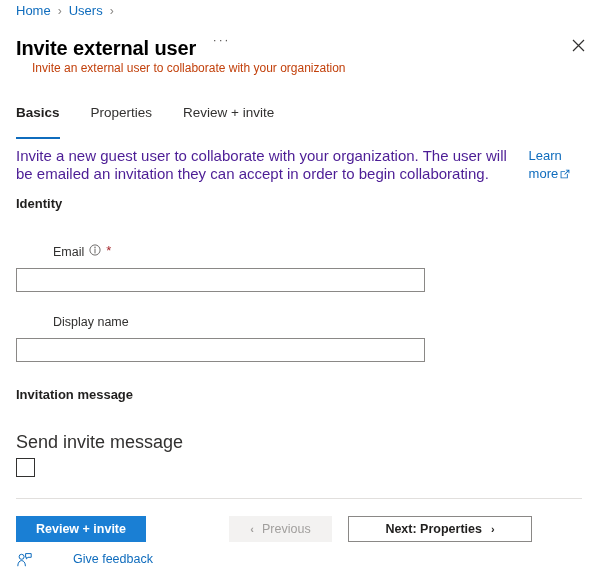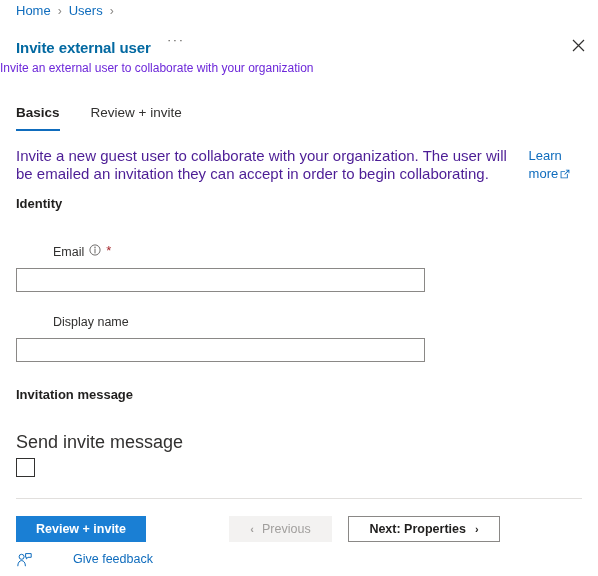--- a/index.html
+++ b/index.html
@@ -43,24 +43,24 @@
   .title-row {
     position: absolute;
     left: 16px;
     top: 27px;
     right: 16px;
     height: 32px;
     display: flex;
     align-items: center;
   }
   .page-title {
-    font-size: 15px;
+    font-size: 20px;
     line-height: 28px;
     font-weight: 600;
-    color: #0369a1;
+    color: #000000;
     letter-spacing: -0.1px;
     white-space: nowrap;
     margin-top: 10px;
   }
   .ellipsis-btn {
     margin-left: 14px;
     width: 22px;
     height: 22px;
     display: flex;
     align-items: center;
@@ -81,44 +81,44 @@
     height: 28px;
     display: flex;
     align-items: center;
     justify-content: center;
     cursor: pointer;
     color: #323130;
   }
 
   .page-subtitle {
     position: absolute;
-    left: 0;
+    left: 32px;
     top: 60px;
     font-size: 12px;
     line-height: 16px;
-    color: #6d28d9;
+    color: #c2410c;
   }
 
   
   .tabs {
     position: absolute;
     left: 16px;
     top: 103px;
     display: flex;
     align-items: flex-start;
     height: 28px;
   }
   .tab {
     position: relative;
     font-size: 13.5px;
     line-height: 20px;
     color: #323130;
     margin-right: 31px;
     cursor: pointer;
-    padding-bottom: 8px;
+    padding-bottom: 16px;
     white-space: nowrap;
   }
   .tab:last-child { margin-right: 0; }
   .tab.active {
     font-weight: 700;
     color: #201f1e;
   }
   .tab.active::after {
     content: "";
     position: absolute;
@@ -280,21 +280,21 @@
     border-color: #f3f2f1;
     width: 103px;
     cursor: default;
     font-weight: 400;
     padding: 0;
   }
   .btn-secondary {
     background: #ffffff;
     color: #201f1e;
     border: 1px solid #8a8886;
-    width: 152px;
+    width: 184px;
     padding: 0;
   }
   .chev { font-size: 11px; font-weight: 700; }
   .chev-left { margin-right: 8px; }
   .chev-right { margin-left: 9px; }
 
   .nav-group {
     position: absolute;
     left: 229px;
     top: 516px;
@@ -335,20 +335,21 @@
 <div class="close-btn">
   <svg width="13" height="13" viewBox="0 0 13 13" aria-hidden="true">
     <path d="M1 1 L12 12 M12 1 L1 12" stroke="#323130" stroke-width="1.2" fill="none"></path>
   </svg>
 </div>
 
 <div class="page-subtitle">Invite an external user to collaborate with your organization</div>
 
 <div class="tabs">
   <div class="tab active">Basics</div>
+  <div class="tab">Properties</div>
   <div class="tab">Review + invite</div>
 </div>
 
 <div class="desc-block">
   <div class="desc-text">Invite a new guest user to collaborate with your organization. The user will be emailed an invitation they can accept in order to begin collaborating.</div>
   <div class="learn-more">
     <span>Learn more</span><span class="ext-icon"><svg width="10" height="10" viewBox="0 0 10 10" aria-hidden="true">
           <path d="M0.6 2.2 H5.0 V3.1 H1.5 V8.4 H6.9 V5.1 H7.8 V9.3 H0.6 Z" fill="#0f6cbd"></path>
           <path d="M5.9 0.7 H9.4 V4.2 H8.5 V2.25 L4.9 5.85 L4.25 5.2 L7.85 1.6 H5.9 Z" fill="#0f6cbd"></path>
         </svg></span>

